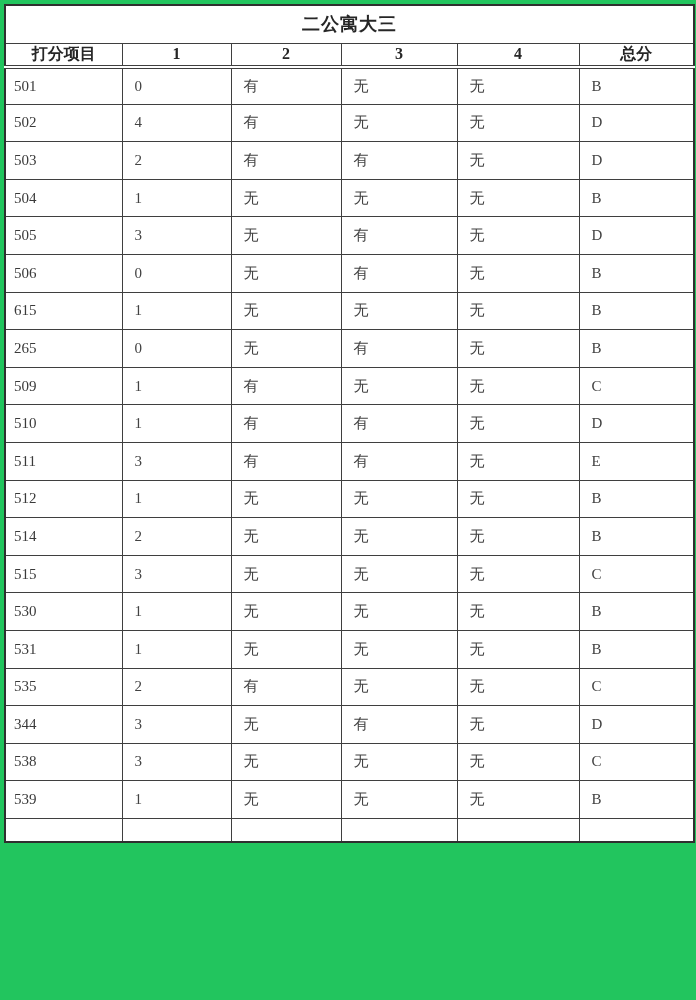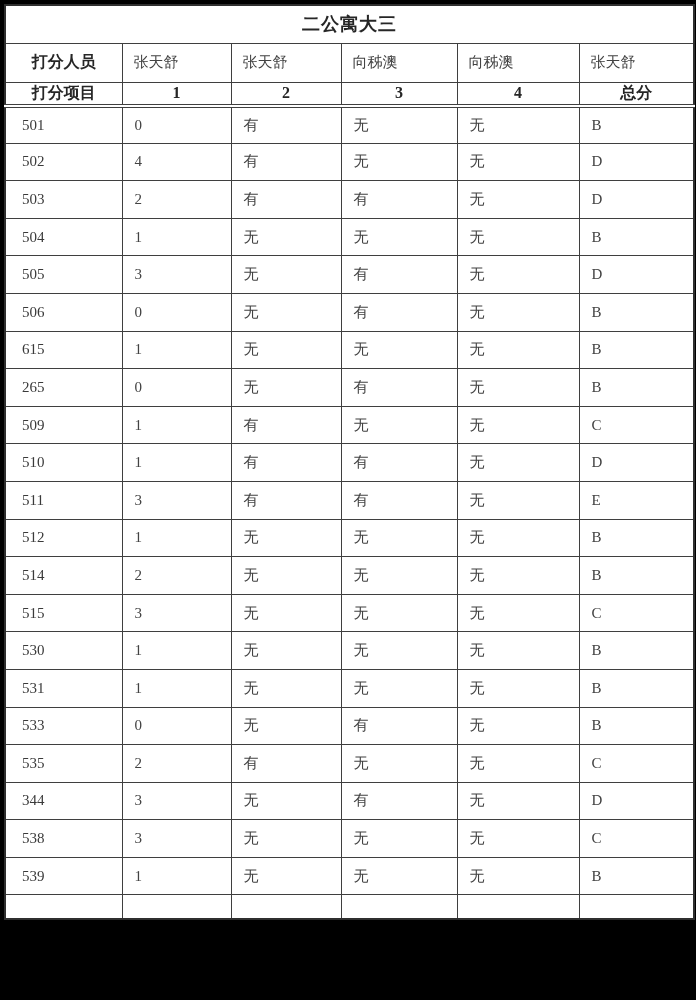--- a/index.html
+++ b/index.html
@@ -6,21 +6,21 @@
   html, body {
     width: 696px;
     background: #fdfdfd;
     font-family: "Liberation Serif", "DejaVu Serif", serif;
   }
   .page {
     position: relative;
     width: 696px;
     height: 1000px;
     overflow: hidden;
-    background: #000000;
+    background: #22c55e;
   }
   table.score-table {
     position: absolute;
     left: 4px;
     top: 4px;
     width: 689px;
     border-collapse: collapse;
     table-layout: fixed;
     background: #ffffff;
     border: 2px solid #2f2f2f;
@@ -59,21 +59,21 @@
     color: #424242;
   }
   tr.header-row-2 td.item-cell {
     text-align: center;
     font-weight: bold;
     font-size: 16px;
     color: #262626;
   }
   tr.data-row td { height: 37.6px; }
   td.room-cell {
-    padding-left: 16px;
+    padding-left: 8px;
     text-align: left;
     color: #3a3a3a;
     margin-left: 34px;
   }
   td.score-cell {
     padding-left: 12px;
     text-align: left;
     color: #424242;
   }
   tr.partial-row td { height: 24px; }
@@ -88,28 +88,20 @@
       <col style="width:109px">
       <col style="width:110px">
       <col style="width:116px">
       <col style="width:122px">
       <col style="width:115px">
     </colgroup>
     <tbody>
       <tr class="title-row">
         <td colspan="6">二公寓大三</td>
       </tr>
-      <tr class="header-row-1">
-        <td class="row-head">打分人员</td>
-        <td class="name-cell">张天舒</td>
-        <td class="name-cell">张天舒</td>
-        <td class="name-cell">向秭澳</td>
-        <td class="name-cell">向秭澳</td>
-        <td class="name-cell">张天舒</td>
-      </tr>
       <tr class="header-row-2">
         <td class="row-head">打分项目</td>
         <td class="item-cell">1</td>
         <td class="item-cell">2</td>
         <td class="item-cell">3</td>
         <td class="item-cell">4</td>
         <td class="item-cell">总分</td>
       </tr>
 
   <tr class="data-row">
@@ -250,28 +242,20 @@
   <tr class="data-row">
     <td class="room-cell">531</td>
     <td class="score-cell">1</td>
     <td class="score-cell">无</td>
     <td class="score-cell">无</td>
     <td class="score-cell">无</td>
     <td class="score-cell">B</td>
   </tr>
 
 
-  <tr class="data-row">
-    <td class="room-cell">533</td>
-    <td class="score-cell">0</td>
-    <td class="score-cell">无</td>
-    <td class="score-cell">有</td>
-    <td class="score-cell">无</td>
-    <td class="score-cell">B</td>
-  </tr>
 
 
   <tr class="data-row">
     <td class="room-cell">535</td>
     <td class="score-cell">2</td>
     <td class="score-cell">有</td>
     <td class="score-cell">无</td>
     <td class="score-cell">无</td>
     <td class="score-cell">C</td>
   </tr>

